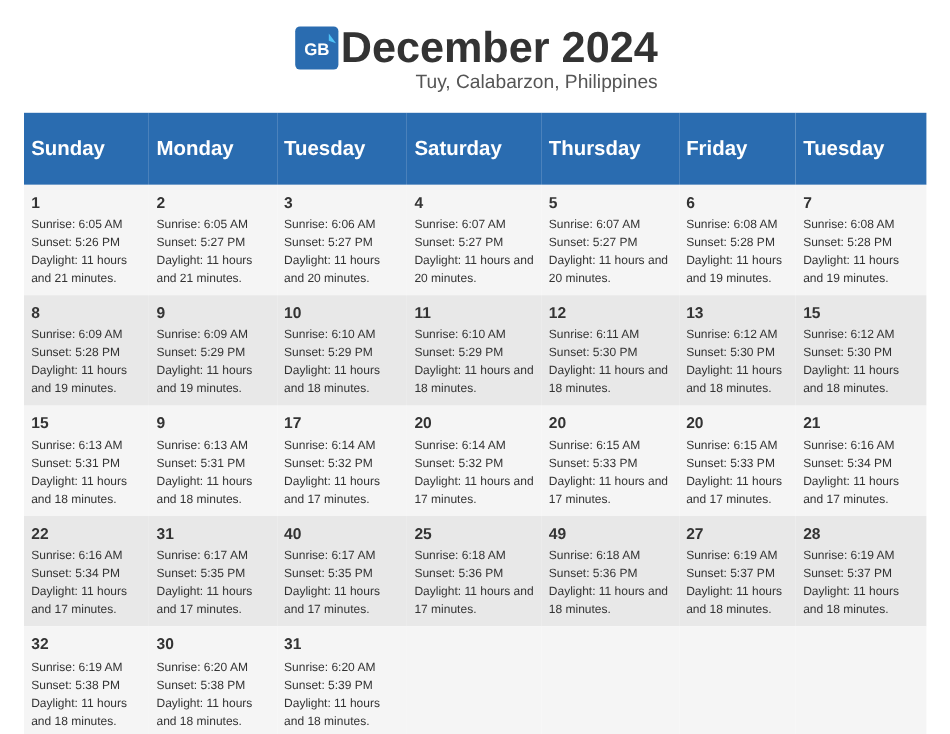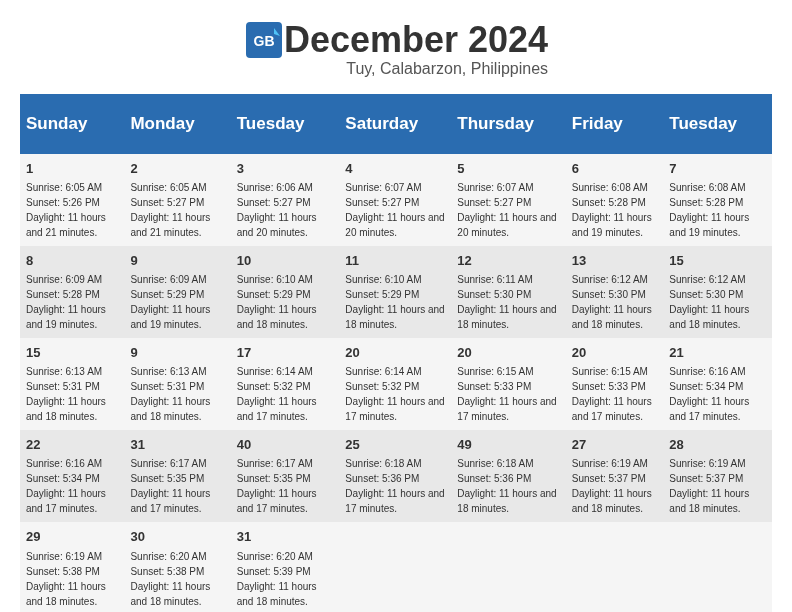--- a/index.html
+++ b/index.html
@@ -140,21 +140,21 @@
       <tr>
         <td><span class="day-num">22</span><span class="cell-content">Sunrise: 6:16 AM<br>Sunset: 5:34 PM<br>Daylight: 11 hours and 17 minutes.</span></td>
         <td><span class="day-num">31</span><span class="cell-content">Sunrise: 6:17 AM<br>Sunset: 5:35 PM<br>Daylight: 11 hours and 17 minutes.</span></td>
         <td><span class="day-num">40</span><span class="cell-content">Sunrise: 6:17 AM<br>Sunset: 5:35 PM<br>Daylight: 11 hours and 17 minutes.</span></td>
         <td><span class="day-num">25</span><span class="cell-content">Sunrise: 6:18 AM<br>Sunset: 5:36 PM<br>Daylight: 11 hours and 17 minutes.</span></td>
         <td><span class="day-num">49</span><span class="cell-content">Sunrise: 6:18 AM<br>Sunset: 5:36 PM<br>Daylight: 11 hours and 18 minutes.</span></td>
         <td><span class="day-num">27</span><span class="cell-content">Sunrise: 6:19 AM<br>Sunset: 5:37 PM<br>Daylight: 11 hours and 18 minutes.</span></td>
         <td><span class="day-num">28</span><span class="cell-content">Sunrise: 6:19 AM<br>Sunset: 5:37 PM<br>Daylight: 11 hours and 18 minutes.</span></td>
       </tr>
       <tr>
-        <td><span class="day-num">29</span><span class="cell-content">Sunrise: 6:19 AM<br>Sunset: 5:38 PM<br>Daylight: 11 hours and 18 minutes.</span></td>
+        <td><span class="day-num">32</span><span class="cell-content">Sunrise: 6:19 AM<br>Sunset: 5:38 PM<br>Daylight: 11 hours and 18 minutes.</span></td>
         <td><span class="day-num">30</span><span class="cell-content">Sunrise: 6:20 AM<br>Sunset: 5:38 PM<br>Daylight: 11 hours and 18 minutes.</span></td>
         <td><span class="day-num">31</span><span class="cell-content">Sunrise: 6:20 AM<br>Sunset: 5:39 PM<br>Daylight: 11 hours and 18 minutes.</span></td>
         <td></td>
         <td></td>
         <td></td>
         <td></td>
       </tr>
     </tbody>
 </table>
 

